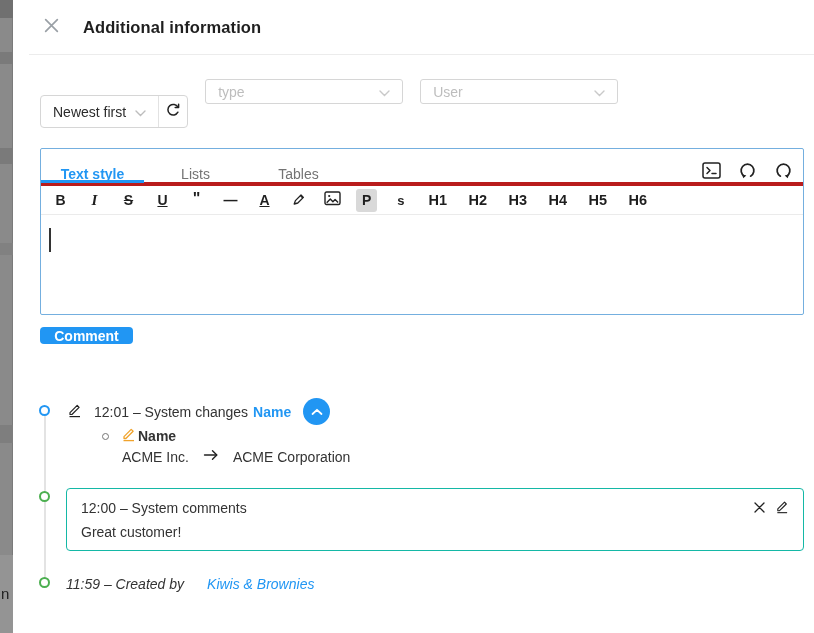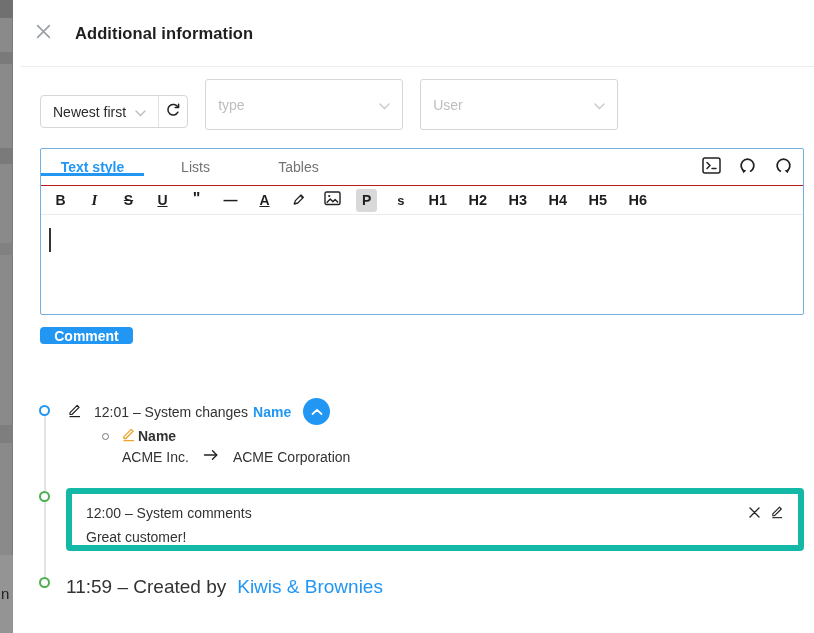--- a/index.html
+++ b/index.html
@@ -25,21 +25,21 @@
   .bd-6 { top: 555px; height: 78px; background: #949494; }
   .bd-text {
     position: absolute; left: 1px; top: 585px;
     font-size: 15px; color: #1f1f1f;
   }
   
   .panel { position: absolute; left: 13px; top: 0; width: 801px; height: 633px; background: #fff; }
 
   
   .hdr {
-    position: absolute; top: 0; left: 8px; right: 0; height: 67px;
+    position: absolute; top: 0; left: 16px; right: 0; height: 55px;
     display: flex; align-items: center; padding-left: 12px;
     border-bottom: 1px solid #ececec; background: #fff;
   }
   .close-btn { width: 20px; height: 20px; display: flex; align-items: center; justify-content: center; cursor: pointer; }
   .hdr-title { font-size: 16.5px; font-weight: 700; color: #1f1f1f; margin-left: 22px; letter-spacing: .1px; }
 
   
   .filters { position: absolute; top: 79px; left: 27px; display: flex; gap: 17px; }
   .sort-group {
     display: flex; align-items: stretch; height: 33px;
@@ -47,31 +47,31 @@
   }
   .sort-value {
     display: flex; align-items: center; gap: 9px; padding: 0 12px;
     font-size: 14px; color: #2b2b2b; cursor: pointer;
   }
   .refresh-btn {
     width: 29px; display: flex; align-items: center; justify-content: center;
     border-left: 1px solid #e2e2e2; cursor: pointer;
   }
   .select {
-    width: 198px; height: 51px; border: 1px solid #d6d6d6; border-radius: 3px;
+    width: 198px; height: 25px; border: 1px solid #d6d6d6; border-radius: 3px;
     display: flex; align-items: center; padding: 0 12px; cursor: pointer; background: #fff;
   }
   .select .ph { font-size: 14px; color: #bdbdbd; flex: 1; }
 
   
   .editor {
     position: absolute; left: 27px; top: 148px; width: 764px; height: 167px;
     border: 1px solid #74afdf; border-radius: 2px; background: #fff;
   }
-  .tabs { height: 37px; display: flex; align-items: center; border-bottom: 1px solid #b91c1c; }
+  .tabs { height: 37px; display: flex; align-items: flex-end; border-bottom: 4px solid #b91c1c; }
   .tab {
     width: 103px; display: flex; align-items: center; justify-content: center;
     font-size: 14px; color: #737373; cursor: pointer; position: relative;
   }
   .tab.active { color: #2196f3; font-weight: 700; }
   .tab.active::after {
     content: ""; position: absolute; left: 0; right: 0; bottom: -1px; height: 3px; background: #2196f3;
   }
   .tabs-right { margin-left: auto; display: flex; align-items: center; gap: 17px; padding-right: 10px; }
   .tr-ic { width: 19px; height: 19px; display: flex; align-items: center; justify-content: center; cursor: pointer; }
@@ -123,28 +123,28 @@
 
   .tl-sub { position: absolute; left: 89px; top: 426px; display: flex; align-items: center; }
   .mini-bullet { width: 7px; height: 7px; border-radius: 50%; border: 1.5px solid #757575; background: #fff; }
   .tl-sub .pencil { margin-left: 12px; }
   .tl-sub .fname { font-size: 14px; font-weight: 700; color: #333; margin-left: 2px; }
 
   .tl-values { position: absolute; left: 109px; top: 448px; display: flex; align-items: center; gap: 14px; font-size: 14px; color: #333; }
 
   .tl-card {
     position: absolute; left: 53px; top: 488px; width: 738px; height: 63px;
-    border: 6px solid #14b8a6; border-radius: 4px; background: #fff; padding: 11px 14px;
+    border: 1px solid #14b8a6; border-radius: 4px; background: #fff; padding: 11px 14px;
   }
   .tl-card .c-title { font-size: 14px; color: #333; }
   .tl-card .c-body { font-size: 14px; color: #333; margin-top: 8px; }
   .card-actions { position: absolute; right: 13px; top: 11px; display: flex; align-items: center; gap: 7px; }
   .ca-ic { width: 16px; height: 16px; display: flex; align-items: center; justify-content: center; cursor: pointer; }
 
-  .tl-row3 { position: absolute; left: 53px; top: 576px; font-size: 19px; color: #333; display: flex; gap: 11px; }
+  .tl-row3 { position: absolute; left: 53px; top: 576px; font-size: 14px; color: #333; display: flex; gap: 23px; font-style: italic; }
   .tl-row3 .link { color: #2196f3; cursor: pointer; }
 </style>
 </head>
 <body>
 
 <div class="backdrop">
   <div class="bd-band bd-1"></div>
   <div class="bd-band bd-2"></div>
   <div class="bd-band bd-3"></div>
   <div class="bd-band bd-4"></div>

